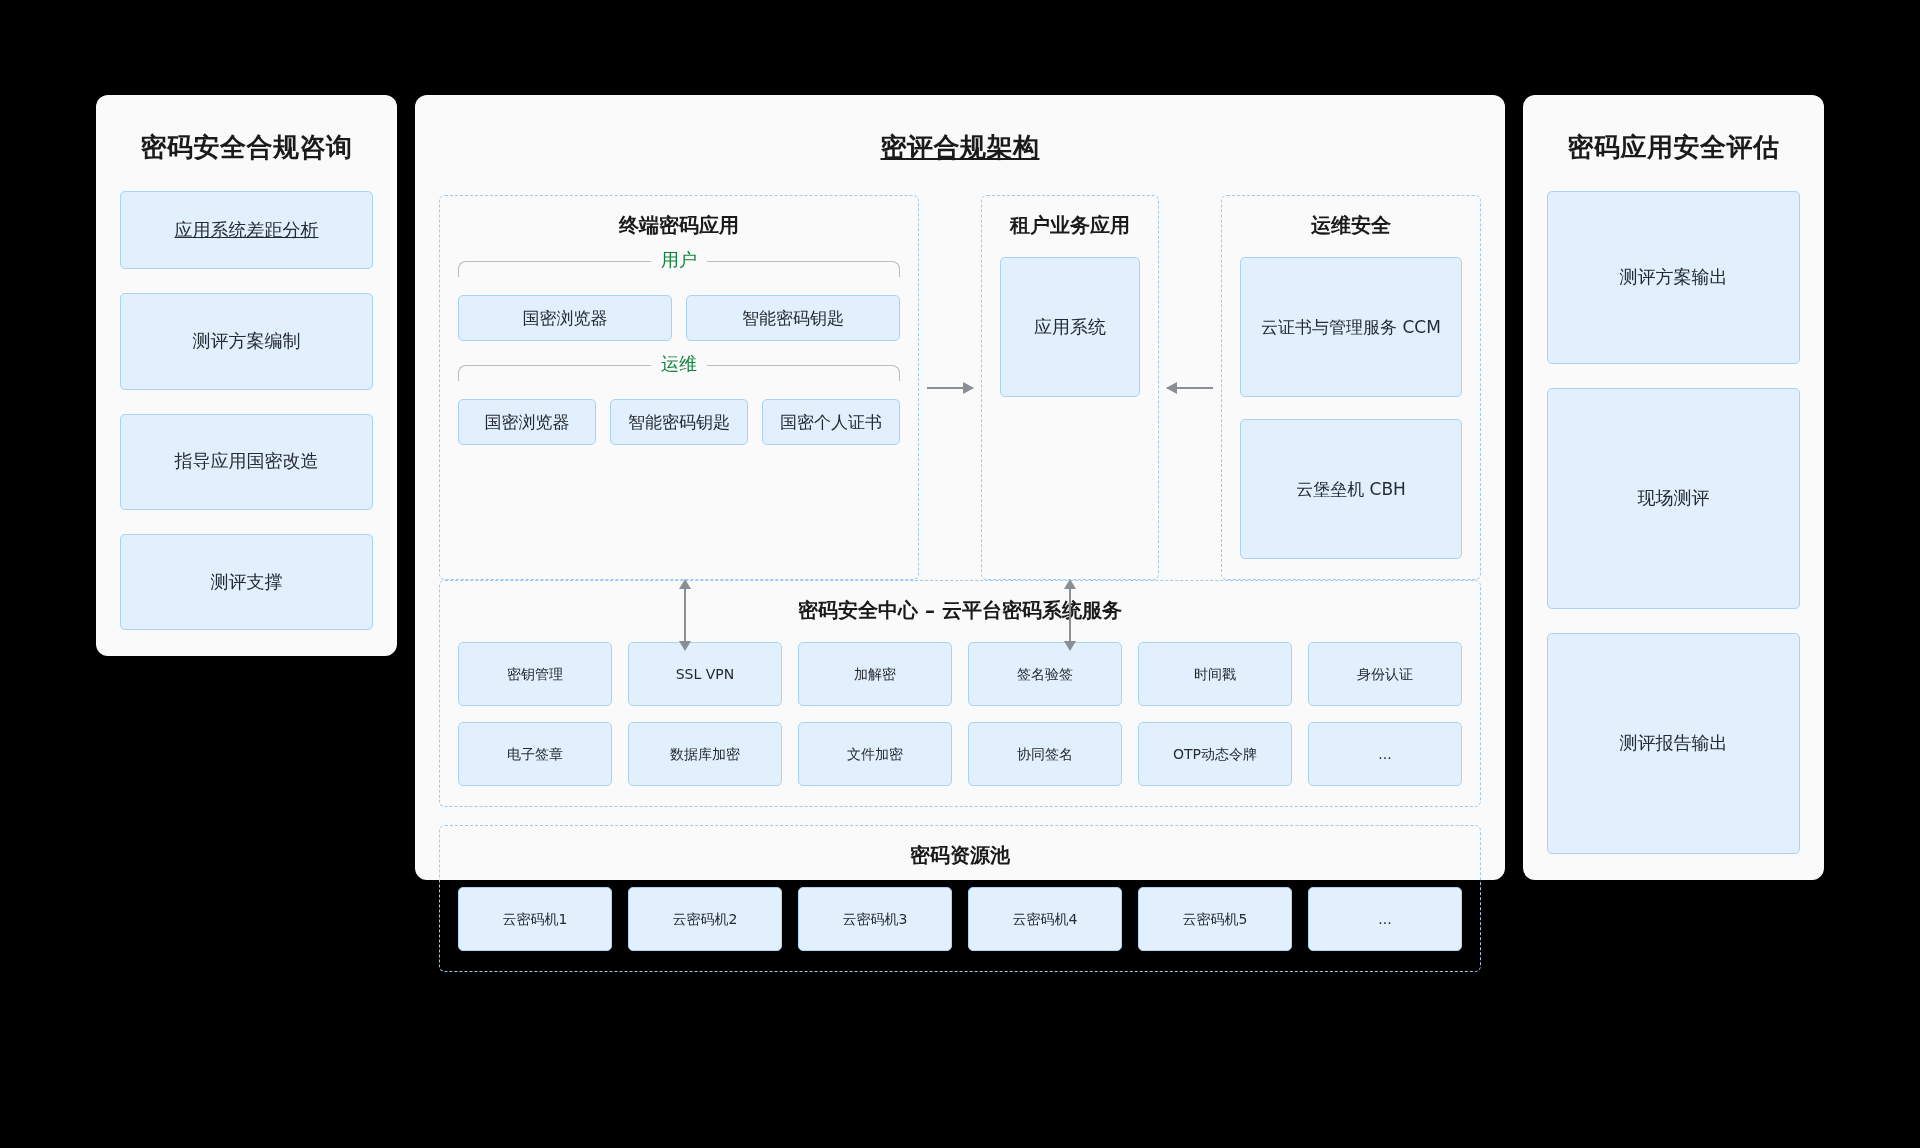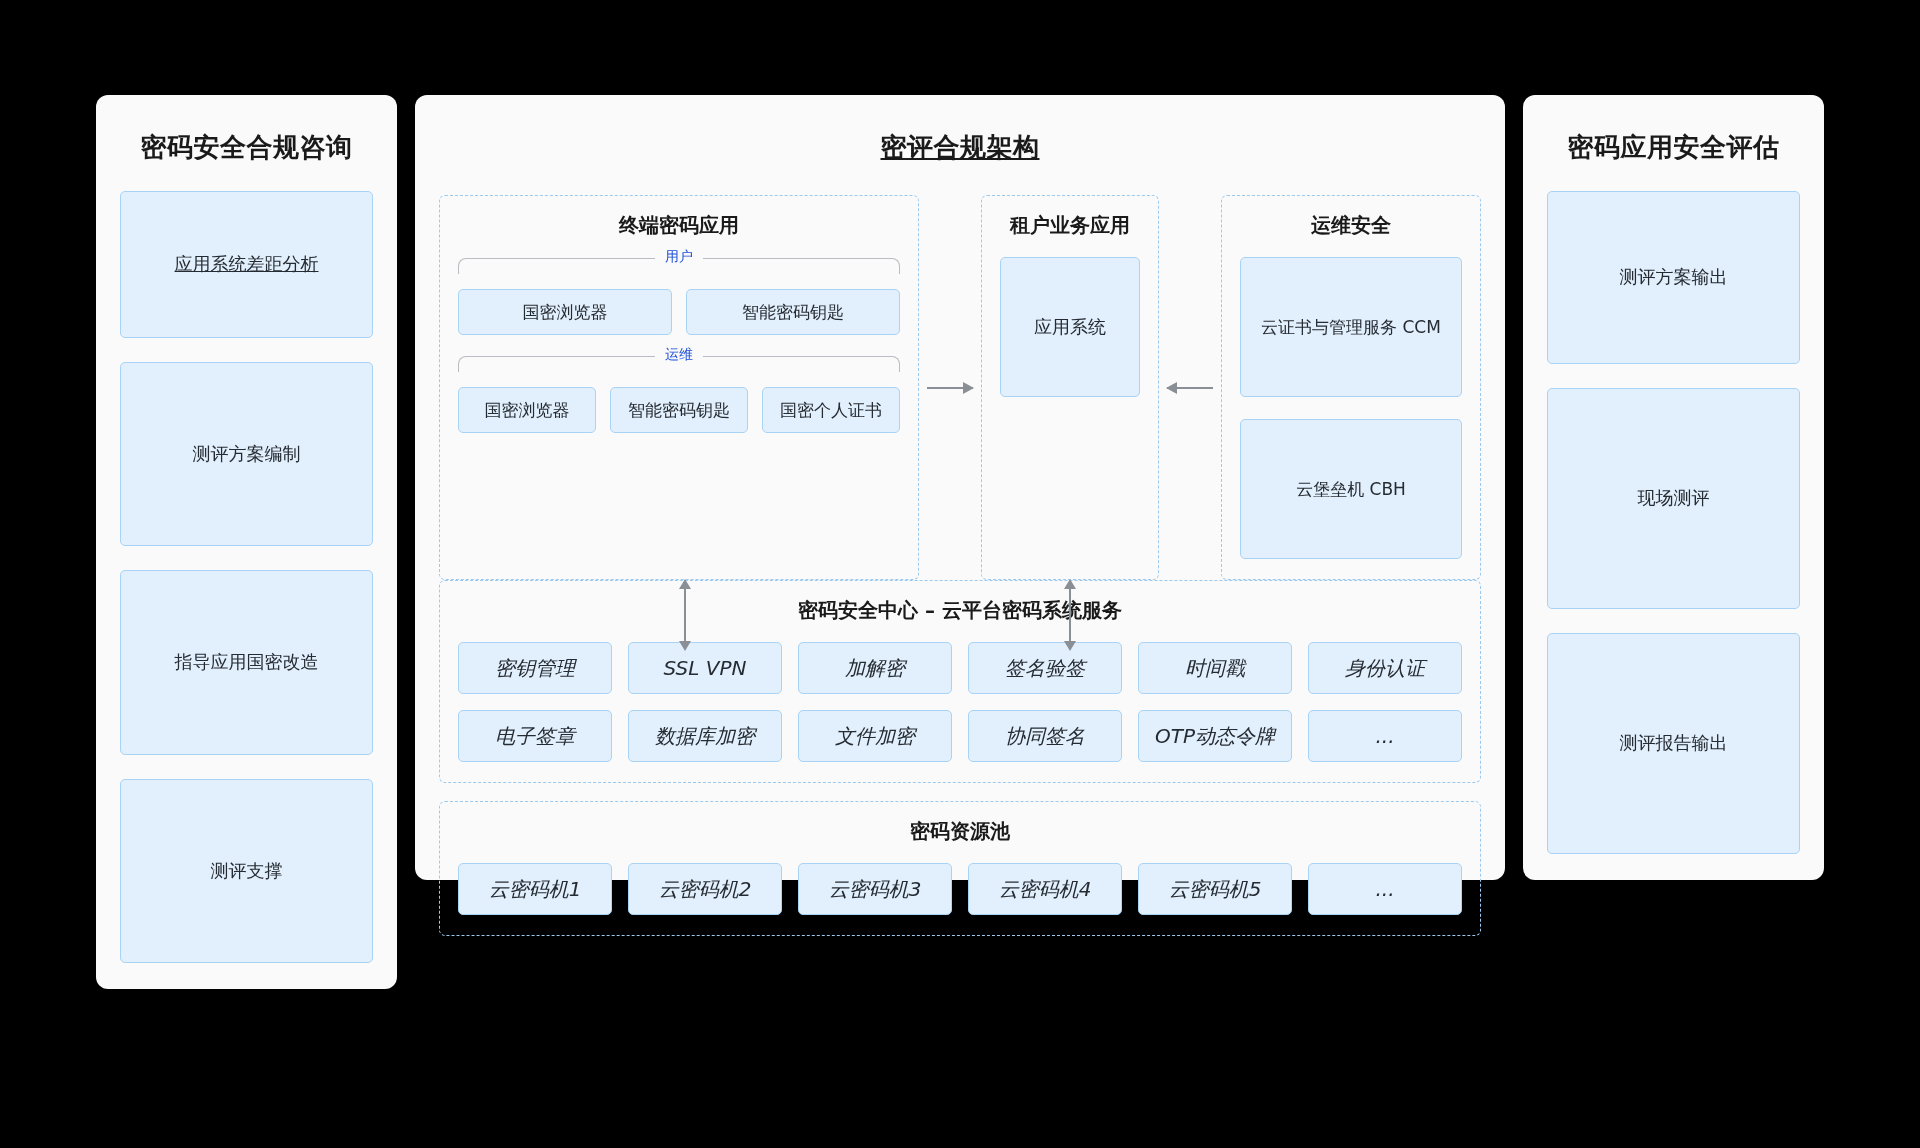--- a/index.html
+++ b/index.html
@@ -96,21 +96,21 @@
     display: flex; align-items: center; gap: 10px;
     margin-bottom: 14px;
   }
   .legend-line {
     flex: 1; height: 16px;
     border-top: 1.5px solid #b9bcc0;
   }
   .legend-line.l { border-left: 1.5px solid #b9bcc0; border-top-left-radius: 8px; }
   .legend-line.r { border-right: 1.5px solid #b9bcc0; border-top-right-radius: 8px; }
   .legend-text {
-    font-size: 14px; color: #1d4ed8; white-space: nowrap;
+    font-size: 18px; color: #15803d; white-space: nowrap;
     transform: translateY(-9px);
   }
   .chip-row { display: flex; gap: 14px; }
   .chip-row .bbox { flex: 1; height: 46px; font-size: 17px; }
 
   
   .vstack { display: flex; flex-direction: column; gap: 22px; }
   .zone-tenant .bbox { height: 140px; }
   .zone-ops .bbox { height: 140px; font-size: 17px; }
 
@@ -123,30 +123,30 @@
     content:""; position:absolute; left:-5px; width:0; height:0;
     border-left: 6px solid transparent; border-right: 6px solid transparent;
   }
   .v-arrow::before { top:-9px;    border-bottom: 10px solid #8a8f96; }
   .v-arrow::after  { bottom:-9px; border-top: 10px solid #8a8f96; }
   .v-arrow.a1 { left: 245px; }
   .v-arrow.a2 { left: 630px; }
 
   
   .grid6 { display: grid; grid-template-columns: repeat(6, 1fr); gap: 16px; }
-  .grid6 .bbox { height: 52px; font-size: 20px; font-style: italic; }
+  .grid6 .bbox { height: 64px; font-size: 14px; }
   .grid6.row2 { margin-top: 16px; }
   .pool-wrap { margin-top: 18px; }
 </style>
 </head>
 <body>
 
 <div class="page">
 
-  <section class="panel panel-side" style="height:894px">
+  <section class="panel panel-side" style="height:561px">
     <h2 class="panel-title">密码安全合规咨询</h2>
     <div class="side-stack side-stack-left">
       <div class="bbox">应用系统差距分析</div>
       <div class="bbox">测评方案编制</div>
       <div class="bbox">指导应用国密改造</div>
       <div class="bbox">测评支撑</div>
     </div>
   </section>
 
   <section class="panel panel-main" style="height:785px">

